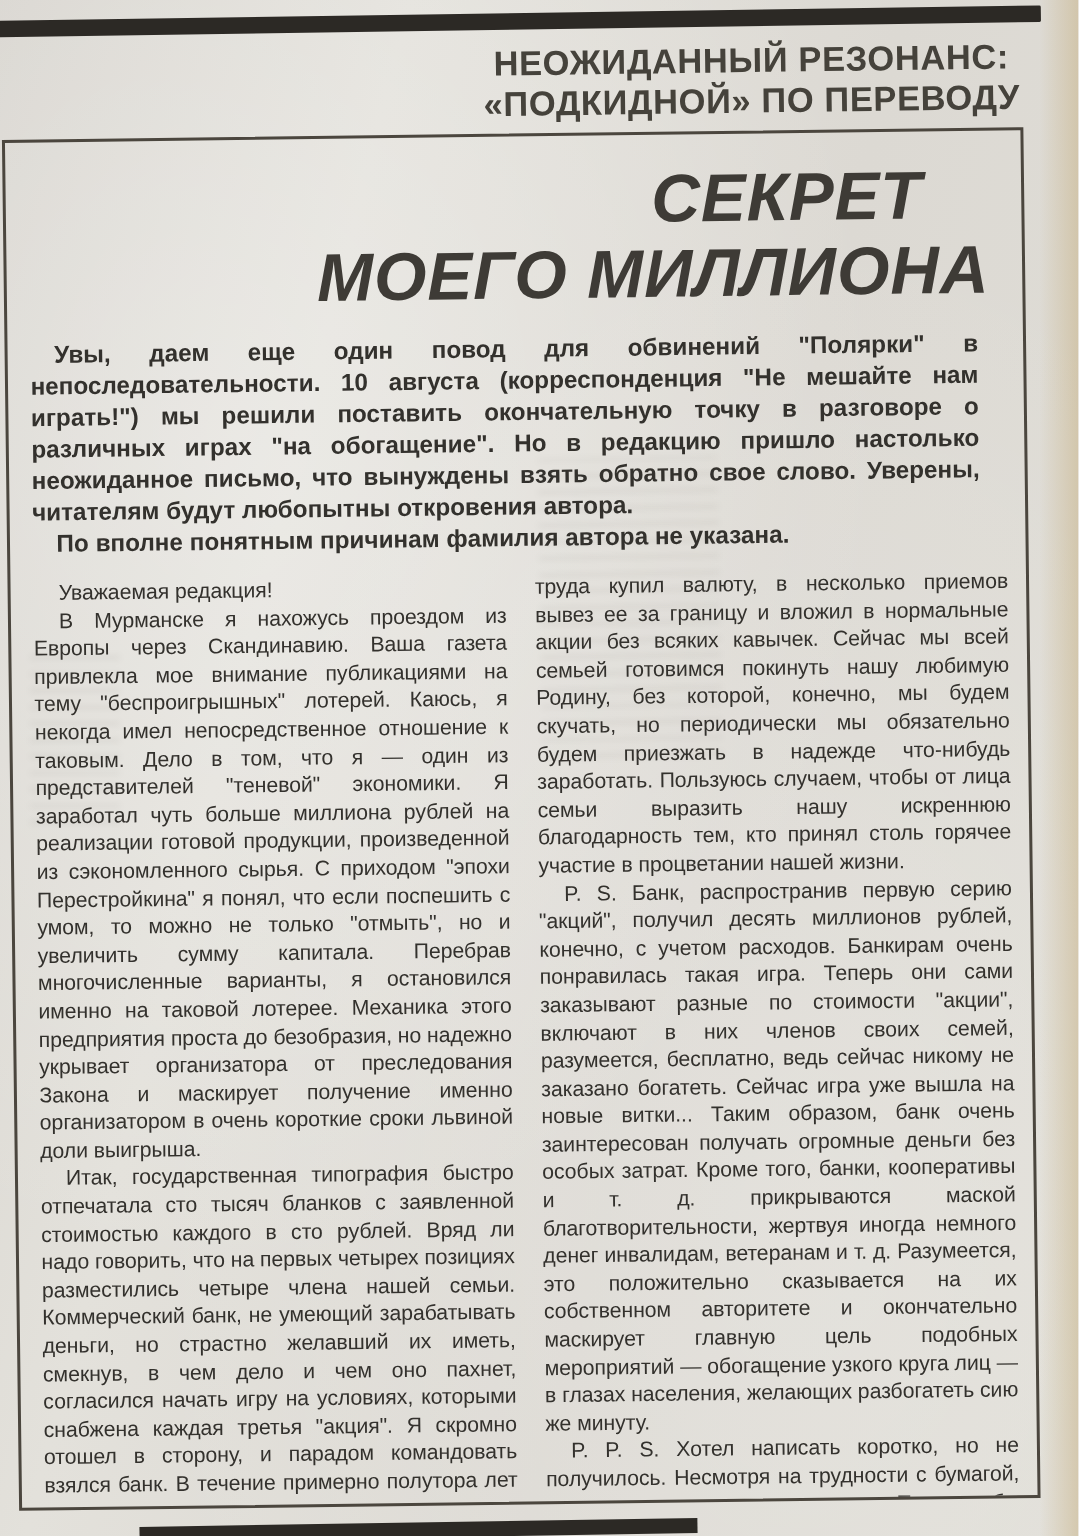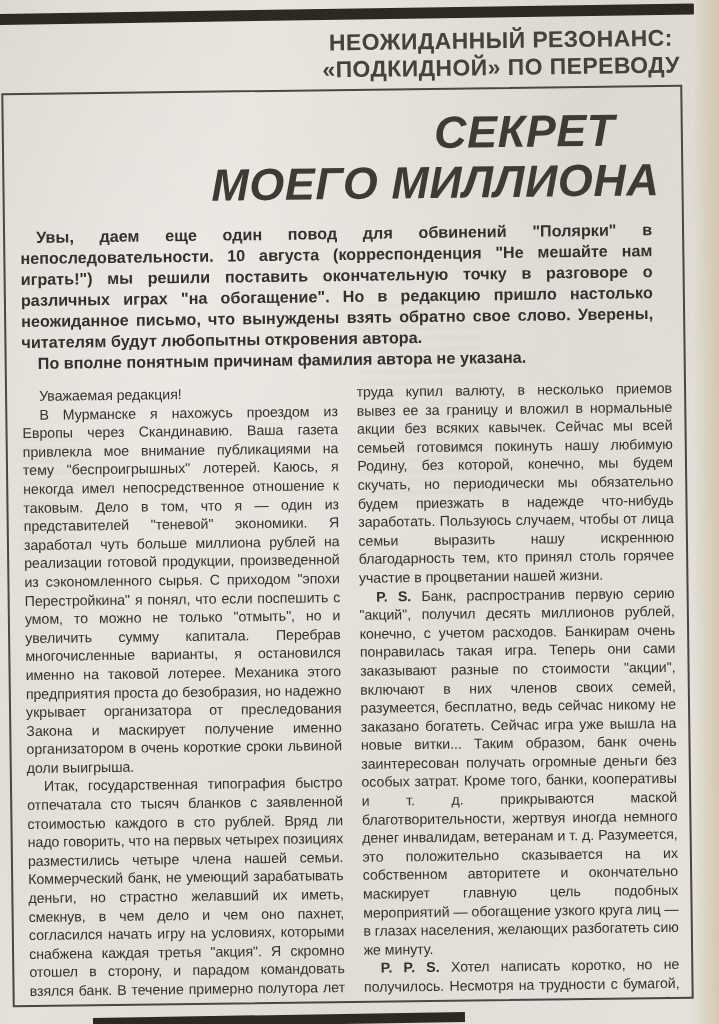--- a/index.html
+++ b/index.html
@@ -56,21 +56,21 @@
     margin:13px 12px 0 15px;
   }
   .col {
     flex:1; min-width:0;
     font-size:14.2px; line-height:18.6px;
     text-align:justify; color:#33312d;
     letter-spacing:-0.05px;
   }
   .col p { text-indent:17px; }
   .col p.cont { text-indent:0; }
-  .ps-label { font-weight:700;margin-top:37px; }
+  .ps-label { font-weight:400;margin-top:37px; }
   .bottom-rule {
     position:absolute; left:93px; top:1015px; width:372px; height:10px;
     background:#2c2925; transform:rotate(-0.9deg); z-index:3;
   }
   .ghost { position:absolute; opacity:0.08; filter:blur(2px); background:
       repeating-linear-gradient(0deg, #6b675f 0 3px, transparent 3px 11px); }
   .ghost-1 { left:360px; top:305px; width:120px; height:200px; transform:rotate(-1deg); }
   .ghost-2 { left:20px; top:430px; width:60px; height:120px; }
 </style>
 </head>

